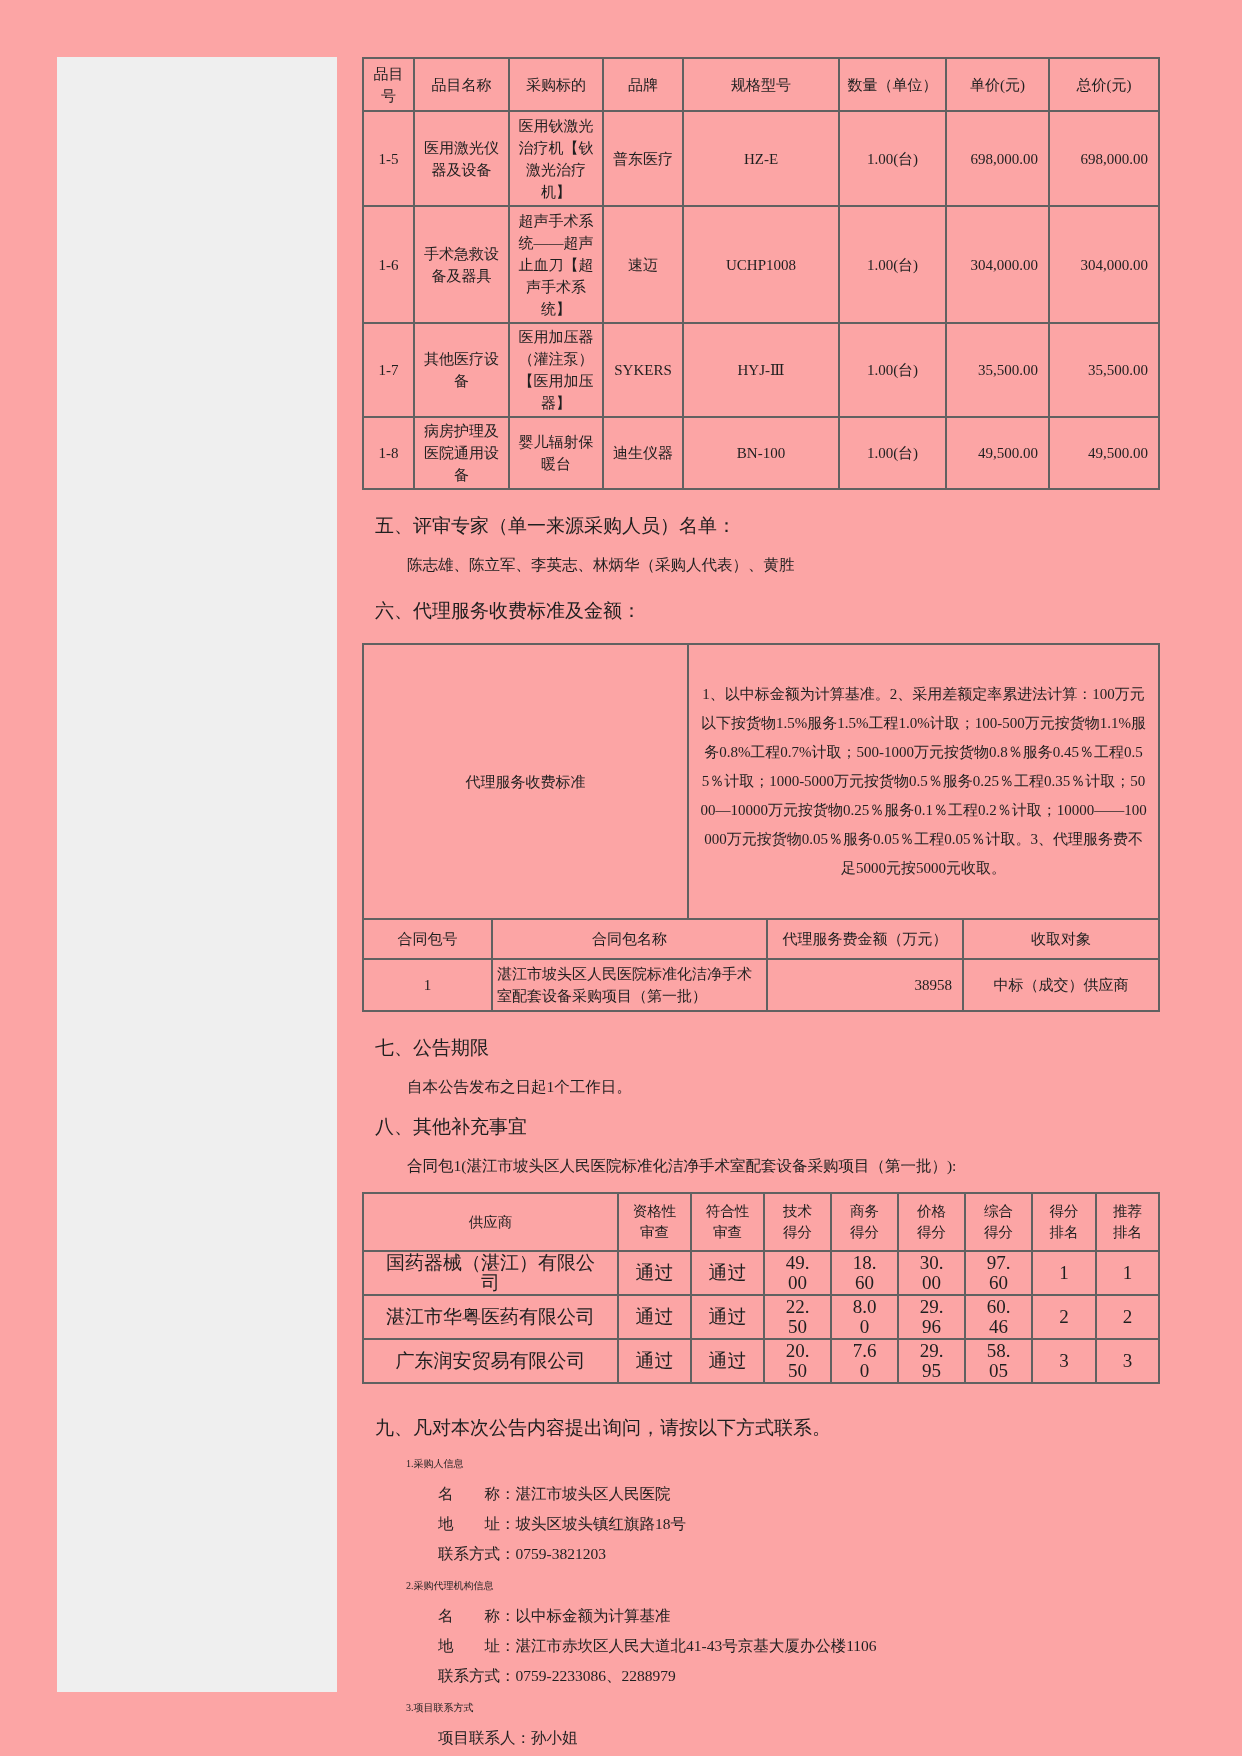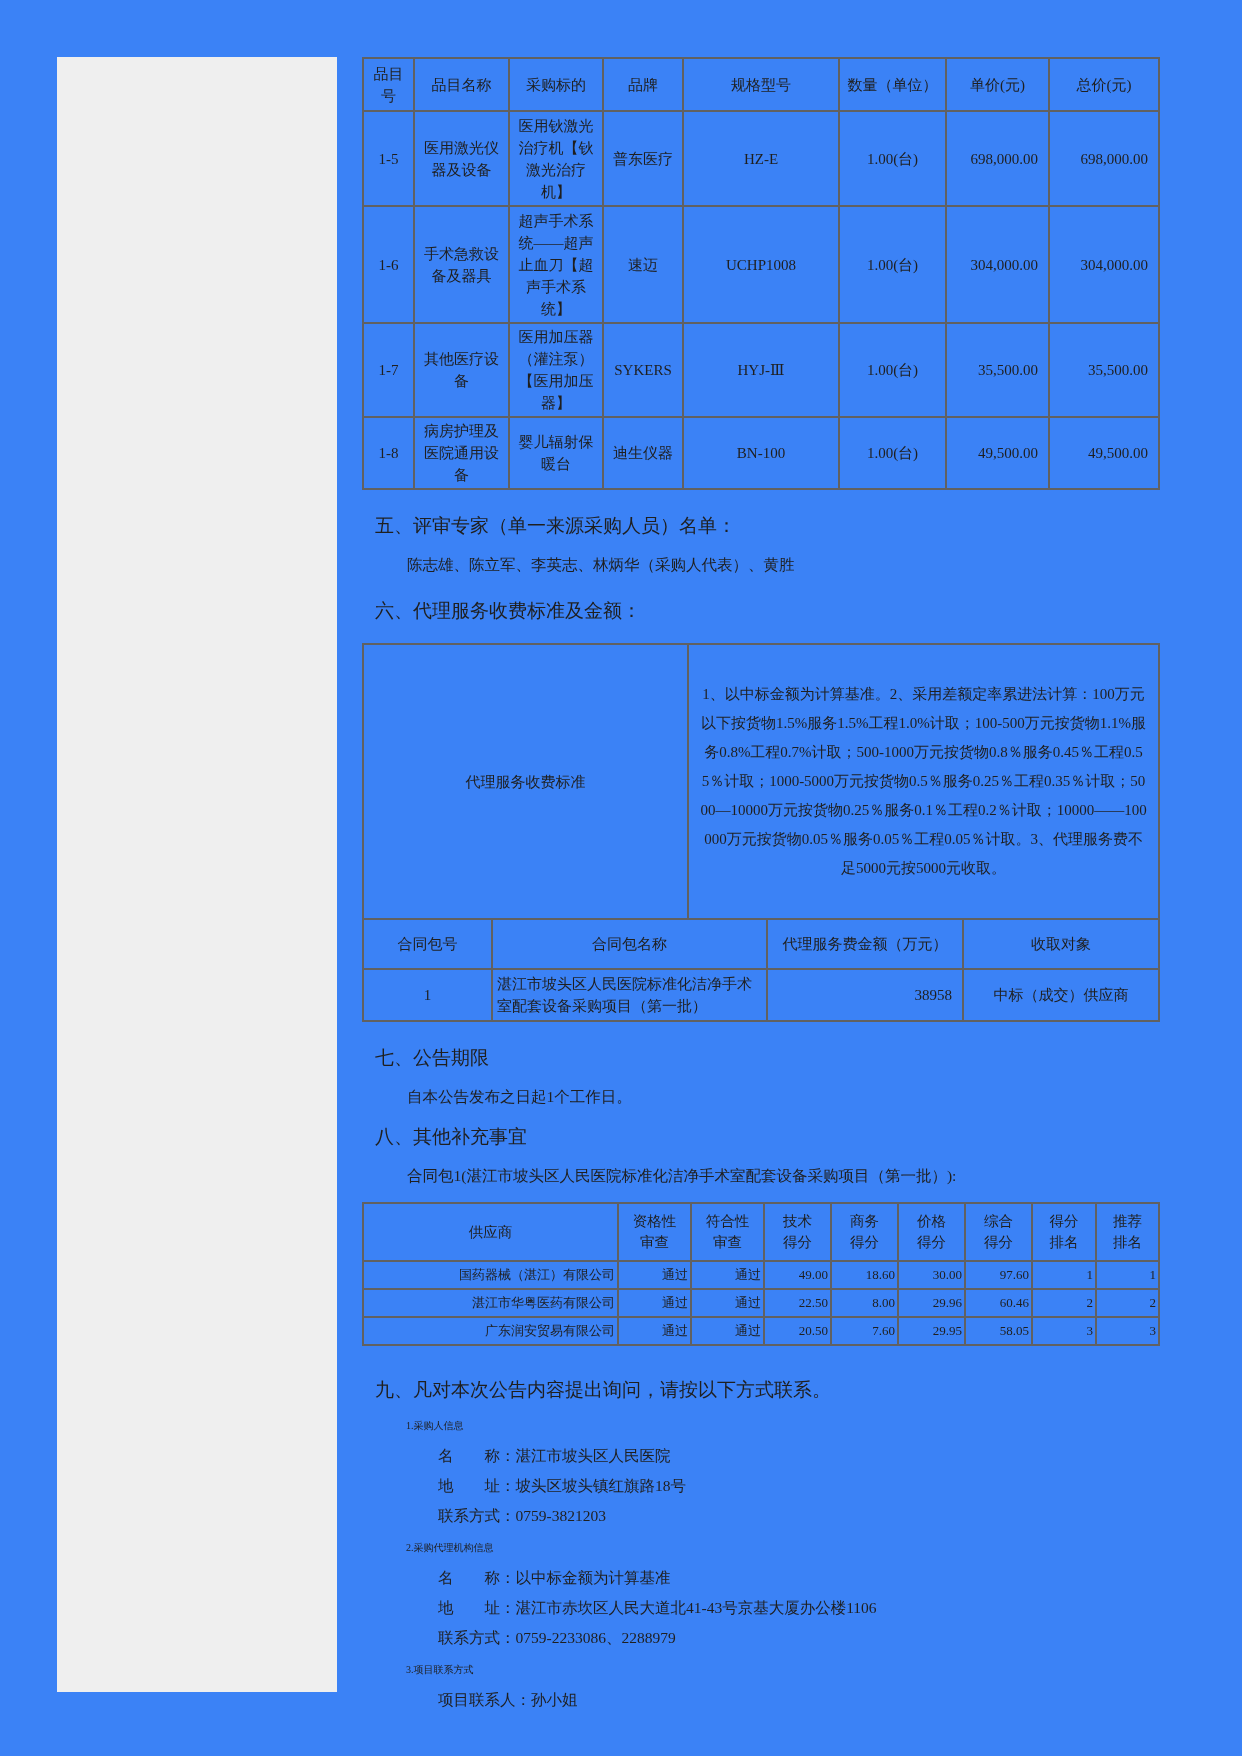--- a/index.html
+++ b/index.html
@@ -1,21 +1,21 @@
 <!DOCTYPE html>
 <html><head>
 <meta charset="utf-8">
 <style>
   html,body{margin:0;padding:0;}
   body{
     width:1242px;height:1756px;background:#ffffff;
     font-family:"Liberation Serif","DejaVu Serif",serif;
     color:#1f1f1f;
   }
-  .screen{position:relative;width:1242px;height:1756px;background:#3b82f6;overflow:hidden;}
+  .screen{position:relative;width:1242px;height:1756px;background:#fca5a5;overflow:hidden;}
   .left-panel{position:absolute;left:57px;top:57px;width:280px;height:1635px;background:#efefef;}
   .main{position:absolute;left:362px;top:57px;width:796px;}
 
   table{border-collapse:collapse;table-layout:fixed;width:796px;}
   td,th{border:2px solid #616161;font-weight:normal;vertical-align:middle;
         text-align:center;padding:2px 4px;font-size:15px;line-height:22px;
         overflow:hidden;word-break:break-all;}
   .num{text-align:right;padding-right:10px;}
 
   .items tr.hdr{height:53px;}
@@ -31,30 +31,30 @@
   .indent1{margin:14px 0 0 45px;font-size:15.5px;line-height:21px;}
   .indent2{margin:9px 0 0 76px;font-size:15.5px;line-height:21px;}
   .subitem{margin:12px 0 0 44px;font-size:10px;line-height:20px;}
 
   .feewrap{margin-top:18px;}
   .fee tr{height:275px;}
   .fee td.feelabel{text-align:center;}
   .fee td.feetext{text-align:center;padding:8px 10px;line-height:29px;font-size:15px;}
 
   .pkg{margin-top:-2px;}
-  .pkg tr.hdr{height:50px;border-radius:23px;}
+  .pkg tr.hdr{height:40px;border-radius:23px;}
   .pkg tr.row{height:52px;}
   .pkg td.pname{text-align:left;}
   .pkg td.amount{text-align:right;padding-right:10px;}
 
   .score{margin-top:16px;}
   .score tr.hdr{height:58px;}
   .score tr.row{height:28px;}
   .score th{white-space:pre-line;line-height:21px;font-size:14.5px;}
-  .score td{font-size:13px;line-height:20px;padding:1px 2px;text-align:right;}
+  .score td{font-size:19px;line-height:20px;padding:1px 16px;}
 </style>
 </head>
 <body>
 
 <div class="screen">
   <div class="left-panel"></div>
 
   <div class="main">
 
     <table class="items">

